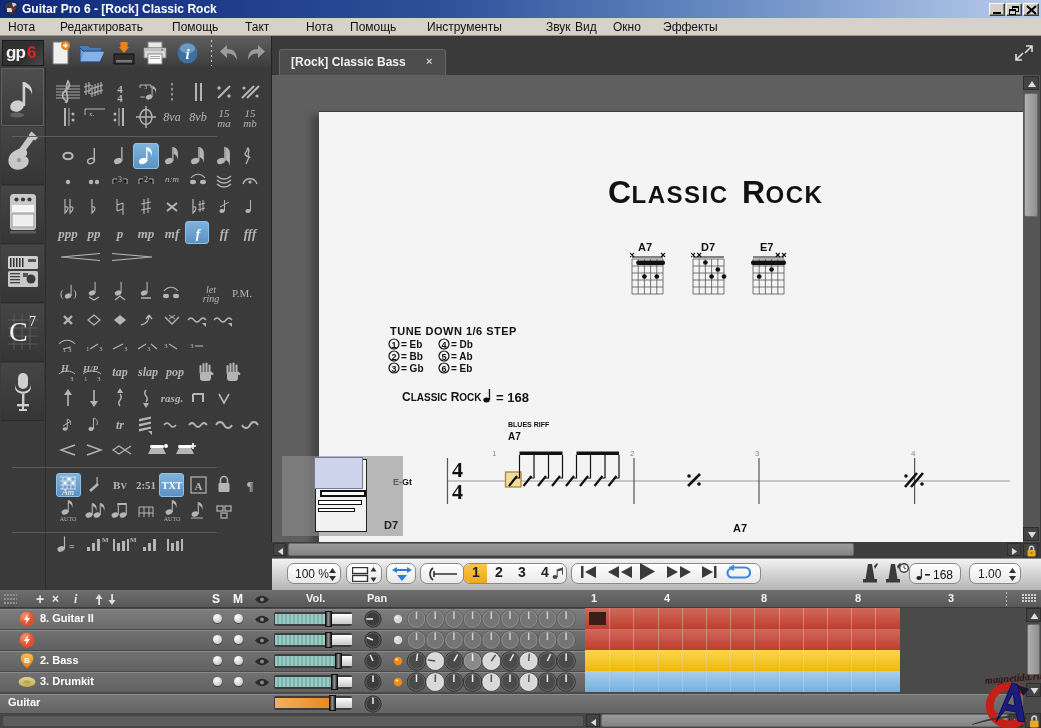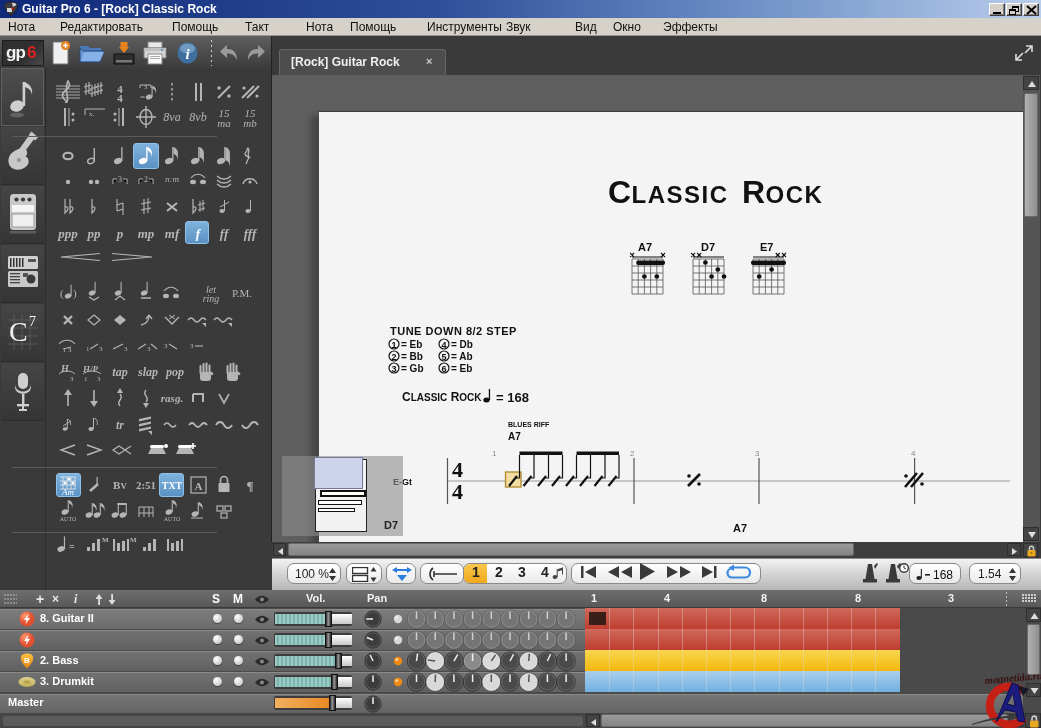--- a/index.html
+++ b/index.html
@@ -59,21 +59,21 @@
     </svg>
   </div>
 <div id="menubar" class="abs"></div>
 <div class="abs menuitem" style="left:8px">Нота</div>
 <div class="abs menuitem" style="left:60px">Редактировать</div>
 <div class="abs menuitem" style="left:172px">Помощь</div>
 <div class="abs menuitem" style="left:245px">Такт</div>
 <div class="abs menuitem" style="left:306px">Нота</div>
 <div class="abs menuitem" style="left:350px">Помощь</div>
 <div class="abs menuitem" style="left:427px">Инструменты</div>
-<div class="abs menuitem" style="left:506px">Звук</div>
+<div class="abs menuitem" style="left:546px">Звук</div>
 <div class="abs menuitem" style="left:575px">Вид</div>
 <div class="abs menuitem" style="left:613px">Окно</div>
 <div class="abs menuitem" style="left:663px">Эффекты</div>
 <div id="toolbar" class="abs"></div>
 <div class="abs" style="left:2px;top:40px;width:42px;height:26px;background:linear-gradient(135deg,#303030 60%,#4a4a4a 100%);border:1px solid #1c1c1c;">
     <span class="abs" style="left:3px;top:2px;font-weight:bold;font-size:17px;color:#f2f2f2;letter-spacing:-1px">gp</span>
     <span class="abs" style="left:24px;top:2px;font-weight:bold;font-size:17px;color:#d22">6</span>
   </div>
 <svg class="abs" style="left:51px;top:40px" width="20" height="26" viewBox="0 0 20 26">
     <path d="M2 2 L13 2 L17 6 L17 24 L2 24 Z" fill="#f0f0f0" stroke="#777" stroke-width="1"></path>
@@ -579,21 +579,21 @@
     </g>
     <g fill="#b5b5b5">
       <rect x="122" y="471" width="2" height="12"></rect>
       <rect x="126" y="475" width="3" height="8"></rect>
       <rect x="131" y="473" width="3" height="10"></rect>
       <rect x="136" y="471" width="2" height="12"></rect>
     </g>
   </svg>
 <div id="tabbar" class="abs"></div>
 <div id="tab" class="abs">
-    <span class="abs" style="left:11px;top:5px">[Rock] Guitar Rock</span>
+    <span class="abs" style="left:11px;top:5px">[Rock] Classic Bass</span>
     <span class="abs" style="left:146px;top:5px;color:#ccc;font-weight:bold;font-size:11px">×</span>
   </div>
 <svg class="abs" style="left:1014px;top:44px" width="20" height="18" viewBox="0 0 20 18">
     <path d="M12 2 L18 2 L18 8 M18 2 L11 9 M8 16 L2 16 L2 10 M2 16 L9 9" stroke="#ddd" stroke-width="1.6" fill="none"></path>
   </svg>
 <div id="scorebg" class="abs">
     <div id="page" class="abs"></div>
   </div>
 <div class="abs" style="left:608px;top:174px;width:215px;height:40px;color:#111;font-weight:bold;"><span style="font-size:32px;letter-spacing:0.5px">C</span><span style="font-size:24px;letter-spacing:1.5px">LASSIC</span><span style="font-size:24px">&nbsp;&nbsp;</span><span style="font-size:32px;letter-spacing:0.5px">R</span><span style="font-size:24px;letter-spacing:1.5px">OCK</span></div>
 <svg class="abs" style="left:630px;top:240px" width="36" height="58" viewBox="0 0 36 58">
@@ -659,21 +659,21 @@
       <path d="M2 33.0 L33 33.0"></path>
       <path d="M2 40.0 L33 40.0"></path>
       <path d="M2 47.0 L33 47.0"></path>
       <path d="M2 54.0 L33 54.0"></path>
     </g>
     <path d="M2 17 L33 17" stroke="#111" stroke-width="1"></path>
     <rect x="0.0" y="20.5" width="35.0" height="4.5" rx="2" fill="#111"></rect>
     <circle cx="20.6" cy="29.5" r="2.35" fill="#111"></circle>
     <circle cx="8.2" cy="36.5" r="2.35" fill="#111"></circle>
   </svg>
-<div class="abs" style="left:390px;top:325px;color:#111;font-weight:bold;font-size:11px;letter-spacing:0.5px">TUNE DOWN 8/2 STEP</div>
+<div class="abs" style="left:390px;top:325px;color:#111;font-weight:bold;font-size:11px;letter-spacing:0.5px">TUNE DOWN 1/6 STEP</div>
 <svg class="abs" style="left:388px;top:338px" width="120" height="12" viewBox="0 0 120 12">
     <circle cx="6" cy="6" r="5" fill="none" stroke="#111" stroke-width="1.2"></circle>
     <text x="6" y="9.5" font-size="9" font-weight="bold" fill="#111" text-anchor="middle">1</text>
     <text x="13" y="9.5" font-size="10" font-weight="bold" fill="#111">= Eb</text>
     <circle cx="56" cy="6" r="5" fill="none" stroke="#111" stroke-width="1.2"></circle>
     <text x="56" y="9.5" font-size="9" font-weight="bold" fill="#111" text-anchor="middle">4</text>
     <text x="63" y="9.5" font-size="10" font-weight="bold" fill="#111">= Db</text>
   </svg>
 <svg class="abs" style="left:388px;top:350px" width="120" height="12" viewBox="0 0 120 12">
     <circle cx="6" cy="6" r="5" fill="none" stroke="#111" stroke-width="1.2"></circle>
@@ -846,21 +846,21 @@
   </svg>
 <div class="abs tbtn" style="left:909px;width:52px;">
     <svg class="abs" style="left:6px;top:3px" width="42" height="15" viewBox="0 0 42 15">
       <ellipse cx="3" cy="11" rx="2.6" ry="2" fill="#222"></ellipse>
       <rect x="4.8" y="2" width="1.1" height="9" fill="#222"></rect>
       <rect x="9" y="7" width="5" height="1.6" fill="#222"></rect>
       <text x="17" y="12" font-size="12" fill="#111" font-family="Liberation Sans">168</text>
     </svg>
   </div>
 <div class="abs tbtn" style="left:969px;width:52px;">
-    <span class="abs" style="left:8px;top:3px;font-size:12px">1.54</span>
+    <span class="abs" style="left:8px;top:3px;font-size:12px">1.00</span>
     <svg class="abs" style="left:38px;top:4px" width="9" height="13">
       <path d="M4.5 0 L8 5 L1 5 Z M4.5 13 L8 8 L1 8 Z" fill="#333"></path>
     </svg>
   </div>
 <div id="mixer" class="abs">
     <div id="mixhead" class="abs">
       <svg class="abs" style="left:3px;top:3px" width="14" height="12">
         <g fill="#9a9a9a">
           <circle cx="2" cy="2" r="1.1"></circle>
           <circle cx="2" cy="6" r="1.1"></circle>
@@ -1135,21 +1135,21 @@
         <stop offset="0" stop-color="#ffc040"></stop>
         <stop offset="1" stop-color="#e08010"></stop>
       </linearGradient>
       <linearGradient id="goval" x1="0" y1="0" x2="0" y2="1">
         <stop offset="0" stop-color="#e0d290"></stop>
         <stop offset="1" stop-color="#c0ae58"></stop>
       </linearGradient>
     </defs>
   </svg>
 <div class="abs" style="left:0;top:693.5px;width:1023px;height:19px;background:linear-gradient(#757575,#646464);border-top:1px solid #8a8a8a;"></div>
-<div class="abs" style="left:8px;top:696px;color:#fff;font-weight:bold;font-size:11px">Master</div>
+<div class="abs" style="left:8px;top:696px;color:#fff;font-weight:bold;font-size:11px">Guitar</div>
 <div class="abs" style="left:274px;top:696px;width:78px;height:14px;background:#3c3c3c;border-radius:2px"></div>
 <div class="abs" style="left:275px;top:698px;width:57px;height:10px;background:linear-gradient(90deg,#f0b060,#e88820)"></div>
 <div class="abs" style="left:332px;top:698px;width:20px;height:10px;background:linear-gradient(#ffffff,#c8c8c8)"></div>
 <div class="abs" style="left:329px;top:695px;width:7px;height:16px;background:linear-gradient(90deg,#222,#999 45%,#222);border:1px solid #111"></div>
 <svg class="abs" style="left:360px;top:694px" width="30" height="20" viewBox="0 0 30 20">
     <circle cx="13" cy="10" r="8.2" fill="#3c3c3c" stroke="rgba(20,20,20,0.5)" stroke-width="1"></circle>
     <circle cx="13" cy="10" r="7.199999999999999" fill="none" stroke="rgba(255,255,255,0.18)" stroke-width="1"></circle>
     <path d="M13 10 L13.0 3.4400000000000004" stroke="#f0f0f0" stroke-width="1.5"></path>
   </svg>
 <div class="abs" style="left:585px;top:607.6px;width:315px;height:21px;background:linear-gradient(#cf6a5c,#bf3d2e);"></div>

